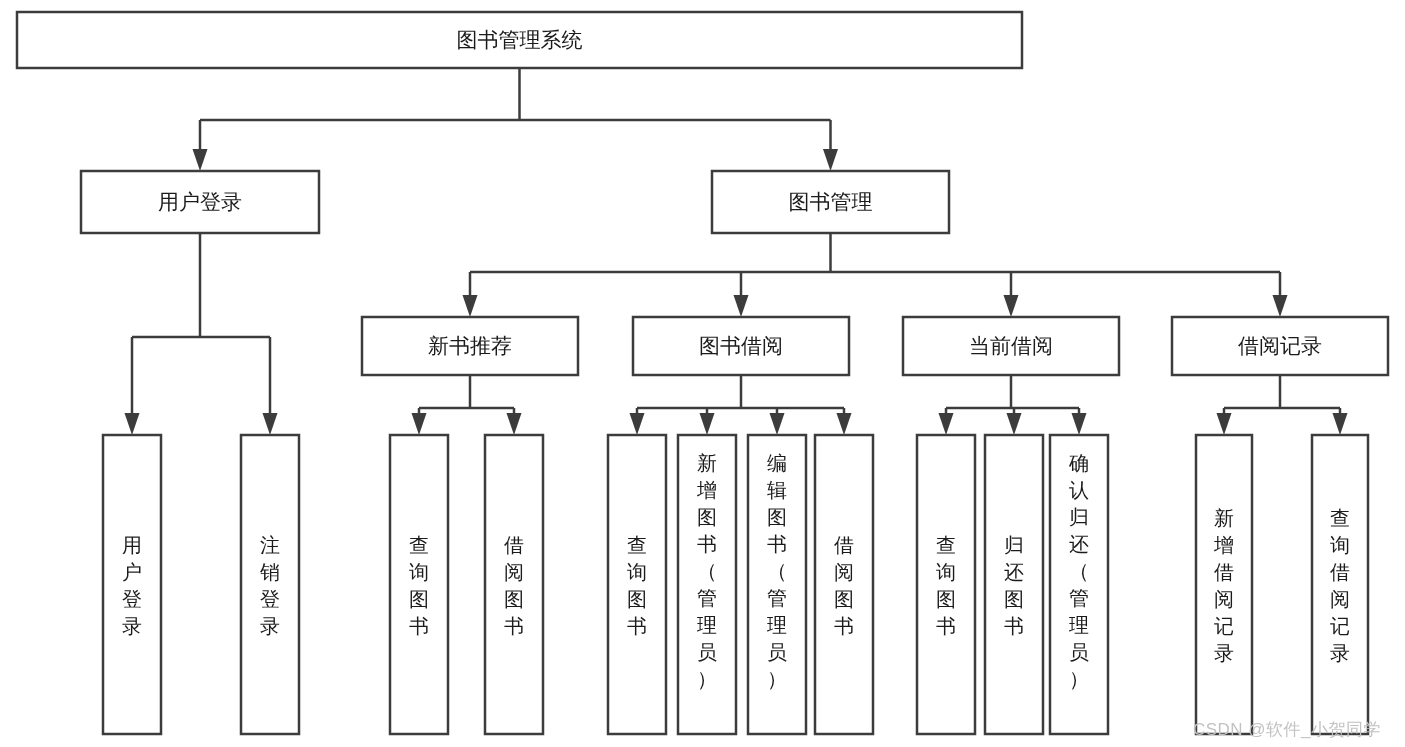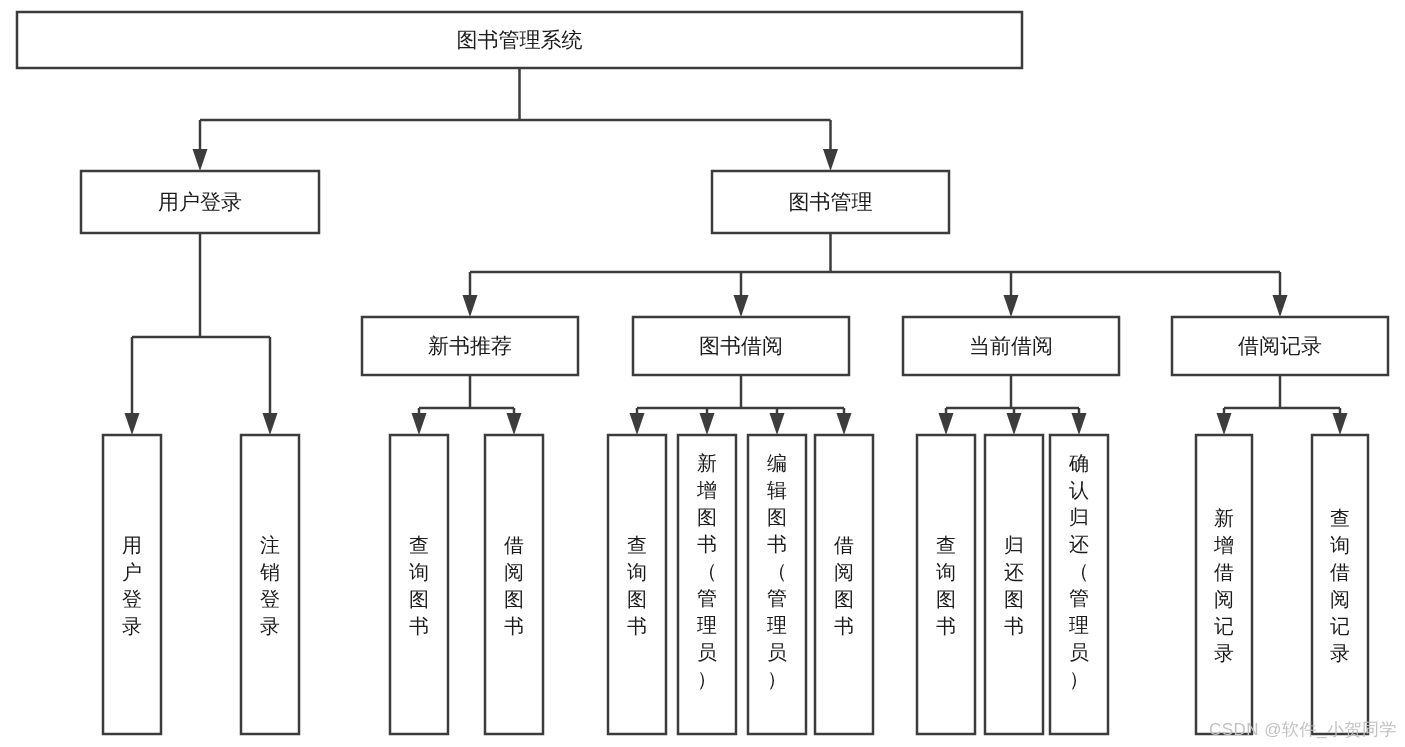--- a/index.html
+++ b/index.html
@@ -51,21 +51,21 @@
     dominant-baseline: middle;
   }
   .node-label-v {
     font-family: "Liberation Sans", "DejaVu Sans", sans-serif;
     font-size: 20px;
     fill: #1b1b1b;
     text-anchor: middle;
   }
   .watermark-text {
     position: absolute;
-    right: 8px;
+    right: 24px;
     bottom: 6px;
     font-family: "Liberation Sans", "DejaVu Sans", sans-serif;
     font-size: 17px;
     color: #c2c2c2;
     white-space: nowrap;
     letter-spacing: 0.5px;
     user-select: none;
     text-align: right;
   }
 </style>

